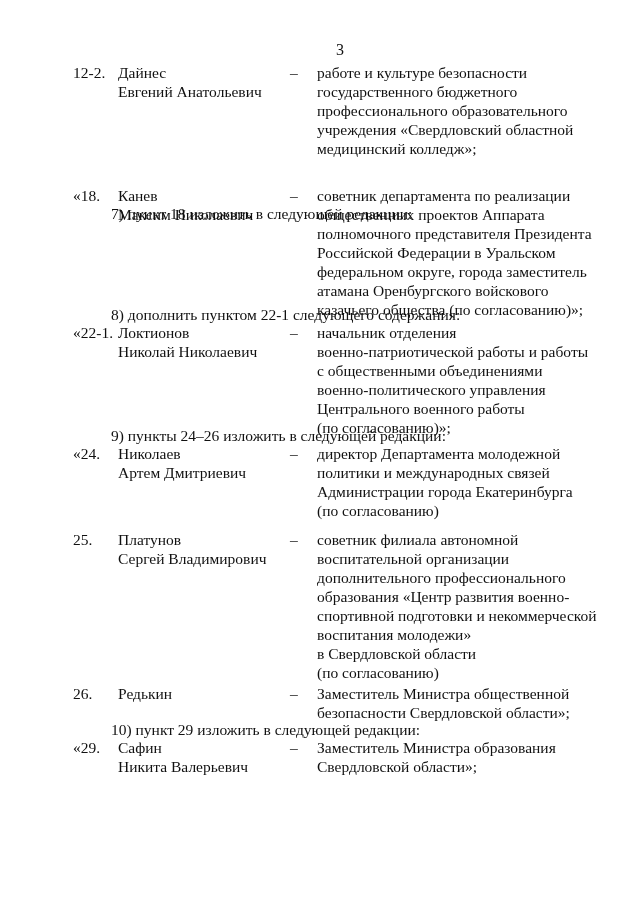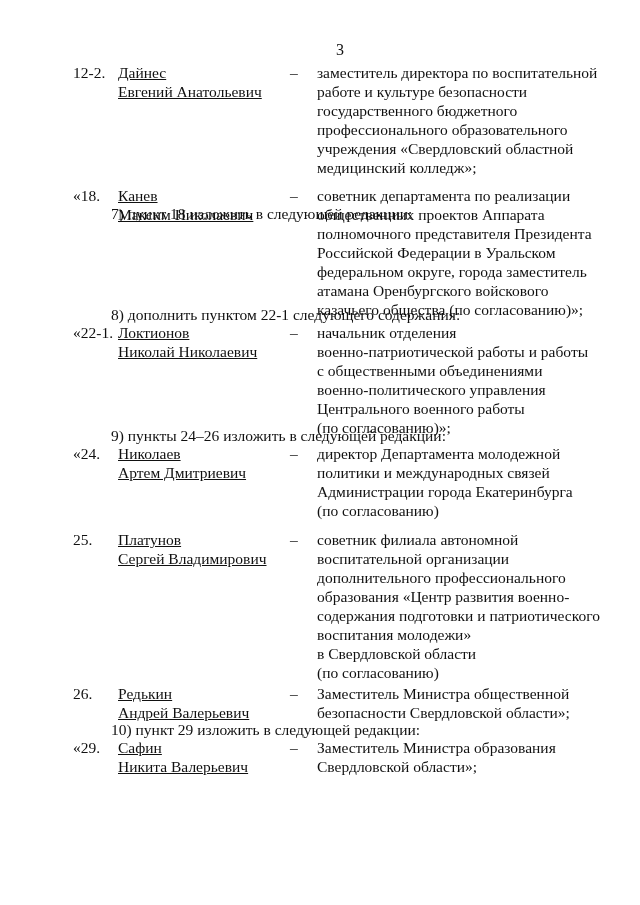--- a/index.html
+++ b/index.html
@@ -35,21 +35,21 @@
       left: 73px;
       top: 0;
       white-space: nowrap;
     }
     .name {
       position: absolute;
       left: 118px;
       top: 0;
       white-space: nowrap;
     }
-    .name div { white-space: nowrap; text-decoration: underline; }
+    .name div { white-space: nowrap; }
     .dash {
       position: absolute;
       left: 290px;
       top: 0;
     }
     .desc {
       position: absolute;
       left: 317px;
       top: 0;
       width: 300px;
@@ -67,21 +67,20 @@
 <div class="page-number">3</div>
 
 <div class="entry" style="top:63px;">
   <span class="num">12-2.</span>
   <div class="name">
     <div>Дайнес</div>
     <div>Евгений Анатольевич</div>
   </div>
   <span class="dash">–</span>
   <div class="desc">
-    <div>заместитель директора по воспитательной</div>
     <div>работе и культуре безопасности</div>
     <div>государственного бюджетного</div>
     <div>профессионального образовательного</div>
     <div>учреждения «Свердловский областной</div>
     <div>медицинский колледж»;</div>
   </div>
 </div>
 
 <div class="instruction" style="top:168px;margin-top:36px;">7) пункт 18 изложить в следующей редакции:</div>
 
@@ -144,32 +143,31 @@
   <div class="name">
     <div>Платунов</div>
     <div>Сергей Владимирович</div>
   </div>
   <span class="dash">–</span>
   <div class="desc">
     <div>советник филиала автономной</div>
     <div>воспитательной организации</div>
     <div>дополнительного профессионального</div>
     <div>образования «Центр развития военно-</div>
-    <div>содержания подготовки и патриотического</div>
+    <div>спортивной подготовки и некоммерческой</div>
     <div>воспитания молодежи»</div>
     <div>в Свердловской области</div>
     <div>(по согласованию)</div>
   </div>
 </div>
 
 <div class="entry" style="top:684px;">
   <span class="num">26.</span>
   <div class="name">
     <div>Редькин</div>
-    <div>Андрей Валерьевич</div>
   </div>
   <span class="dash">–</span>
   <div class="desc">
     <div>Заместитель Министра общественной</div>
     <div>безопасности Свердловской области»;</div>
   </div>
 </div>
 
 <div class="instruction" style="top:720px;">10) пункт 29 изложить в следующей редакции:</div>
 

